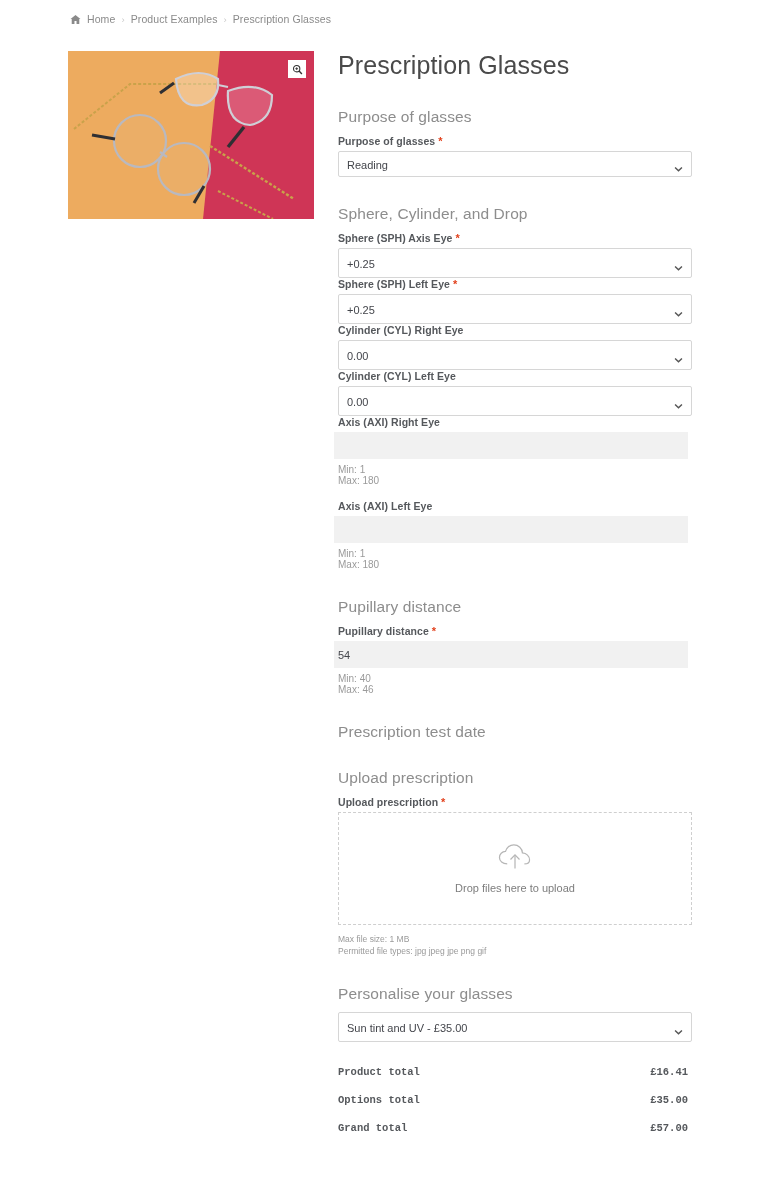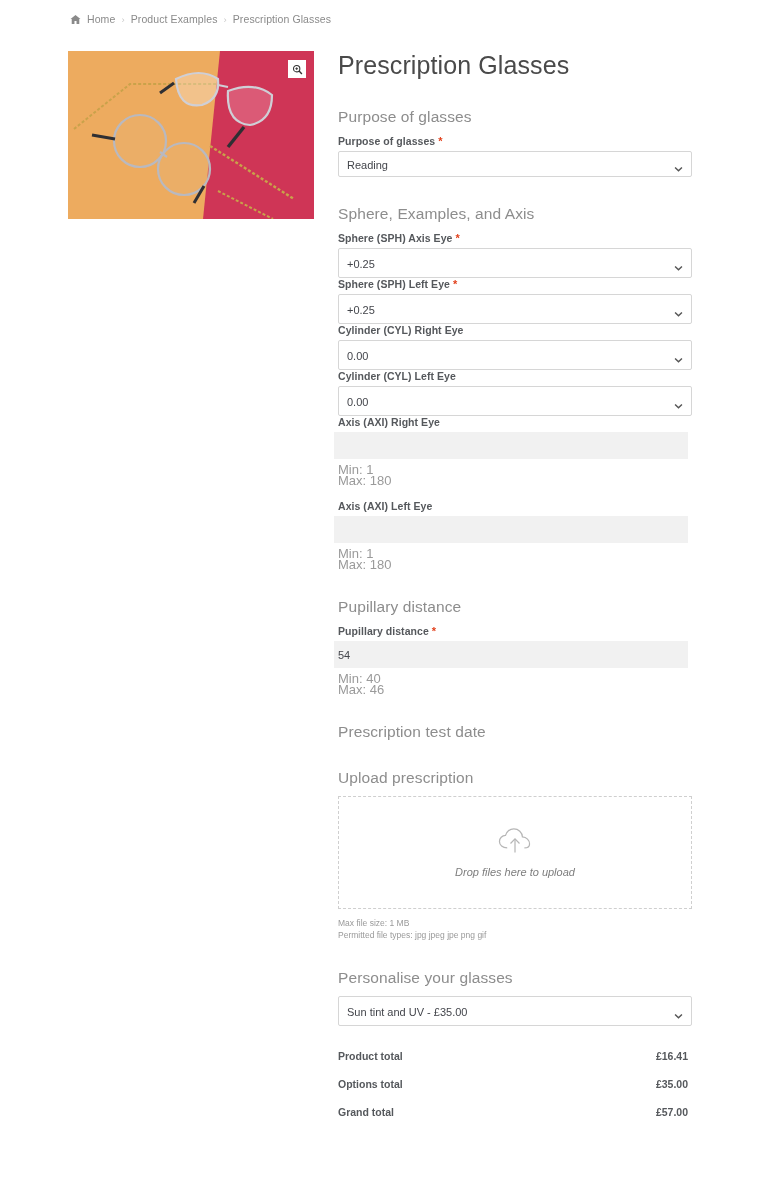--- a/index.html
+++ b/index.html
@@ -137,39 +137,38 @@
     border: none;
     background: #f1f1f1;
     font-family: "Liberation Sans", sans-serif;
     font-size: 11px;
     color: #43454b;
     padding: 0 4px;
   }
 
   .minmax {
     margin: 5px 0 0 4px;
-    font-size: 13px;
+    font-size: 10px;
     color: #9a9a9a;
     line-height: 11px;
   }
 
   .spacer-14 { height: 14px; }
 
   
   .dropzone {
     margin-left: 4px;
     width: 354px;
     height: 113px;
     border: 1px dashed #cfcfcf;
     display: flex;
     flex-direction: column;
     align-items: center;
     justify-content: center;
     background: #ffffff;
-    font-style: italic;
   }
   .dropzone svg { width: 36px; height: 28px; color: #b6b6b6; }
   .dropzone .dz-text {
     margin-top: 7px;
     font-size: 11px;
     color: #7d7d7d;
   }
   .upload-notes {
     margin: 8px 0 0 4px;
     font-size: 8.5px;
@@ -181,20 +180,21 @@
   .totals { margin-top: 16px; }
   .total-row {
     display: flex;
     justify-content: space-between;
     align-items: center;
     padding: 0 2px 0 4px;
     height: 28px;
     font-size: 10.5px;
     font-weight: bold;
     color: #55585c;
+    font-family: Liberation Mono, monospace;
   }
   .total-row .amount { color: #55585c; }
 </style>
 </head>
 <body>
 
 <nav class="breadcrumb">
   <span class="bc-home-icon">
     <svg viewBox="0 0 16 16" width="11" height="11" fill="currentColor" aria-hidden="true">
       <path d="M8 1.5 0.8 7.3h1.7v7.2h4V10h3v4.5h4V7.3h1.7z"></path>
@@ -268,21 +268,21 @@
           <option>Reading</option>
         </select>
         <span class="chev">
           <svg viewBox="0 0 10 10" fill="none" stroke="currentColor" stroke-width="1.6">
               <path d="M1.2 3.3 L5 7 L8.8 3.3"></path>
             </svg>
         </span>
       </div>
     </div>
 
-    <h3 class="section-title spaced">Sphere, Examples, and Axis</h3>
+    <h3 class="section-title spaced">Sphere, Cylinder, and Drop</h3>
 
     <div class="field">
       <label class="field-label">
         <span>Sphere (SPH) Axis Eye</span>
         <span class="req">*</span>
       </label>
       <div class="select-wrap">
         <select class="select-input tall">
           <option>+0.25</option>
         </select>
@@ -377,20 +377,24 @@
       <div class="minmax">
         <div>Min: 40</div>
         <div>Max: 46</div>
       </div>
     </div>
 
     <h3 class="section-title spaced">Prescription test date</h3>
 
     <h3 class="section-title spaced">Upload prescription</h3>
     <div class="field">
+      <label class="field-label">
+        <span>Upload prescription</span>
+        <span class="req">*</span>
+      </label>
       <div class="dropzone">
         <span>
           <svg viewBox="0 0 44 34" fill="none" stroke="currentColor" stroke-width="1.5" aria-hidden="true">
             <path d="M12.5 25.5 C6.8 25.5 3 22 3 17.6 C3 13.6 6.3 10.4 10.4 10.2 C11.4 5.6 15.6 2.2 20.6 2.2 C26.2 2.2 30.8 6.5 31.1 12 C36 12.3 39.8 16 39.8 20.6 C39.8 23.4 38.1 25.5 33.5 25.5"></path>
             <line x1="22" y1="14.5" x2="22" y2="31"></line>
             <path d="M16.5 20 L22 14.3 L27.5 20"></path>
           </svg>
         </span>
         <span class="dz-text">Drop files here to upload</span>
       </div>

